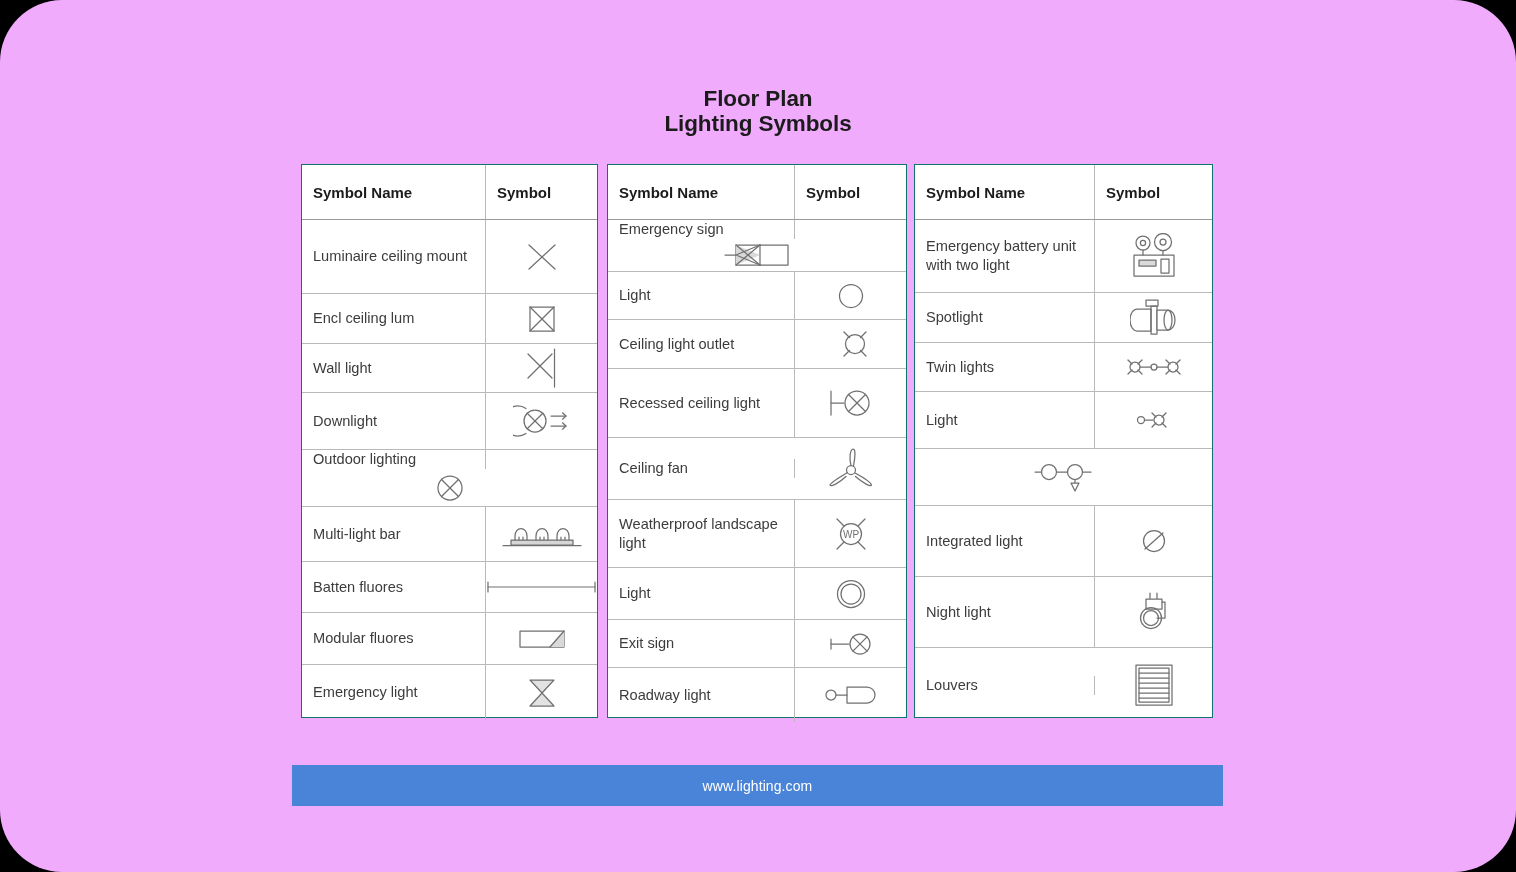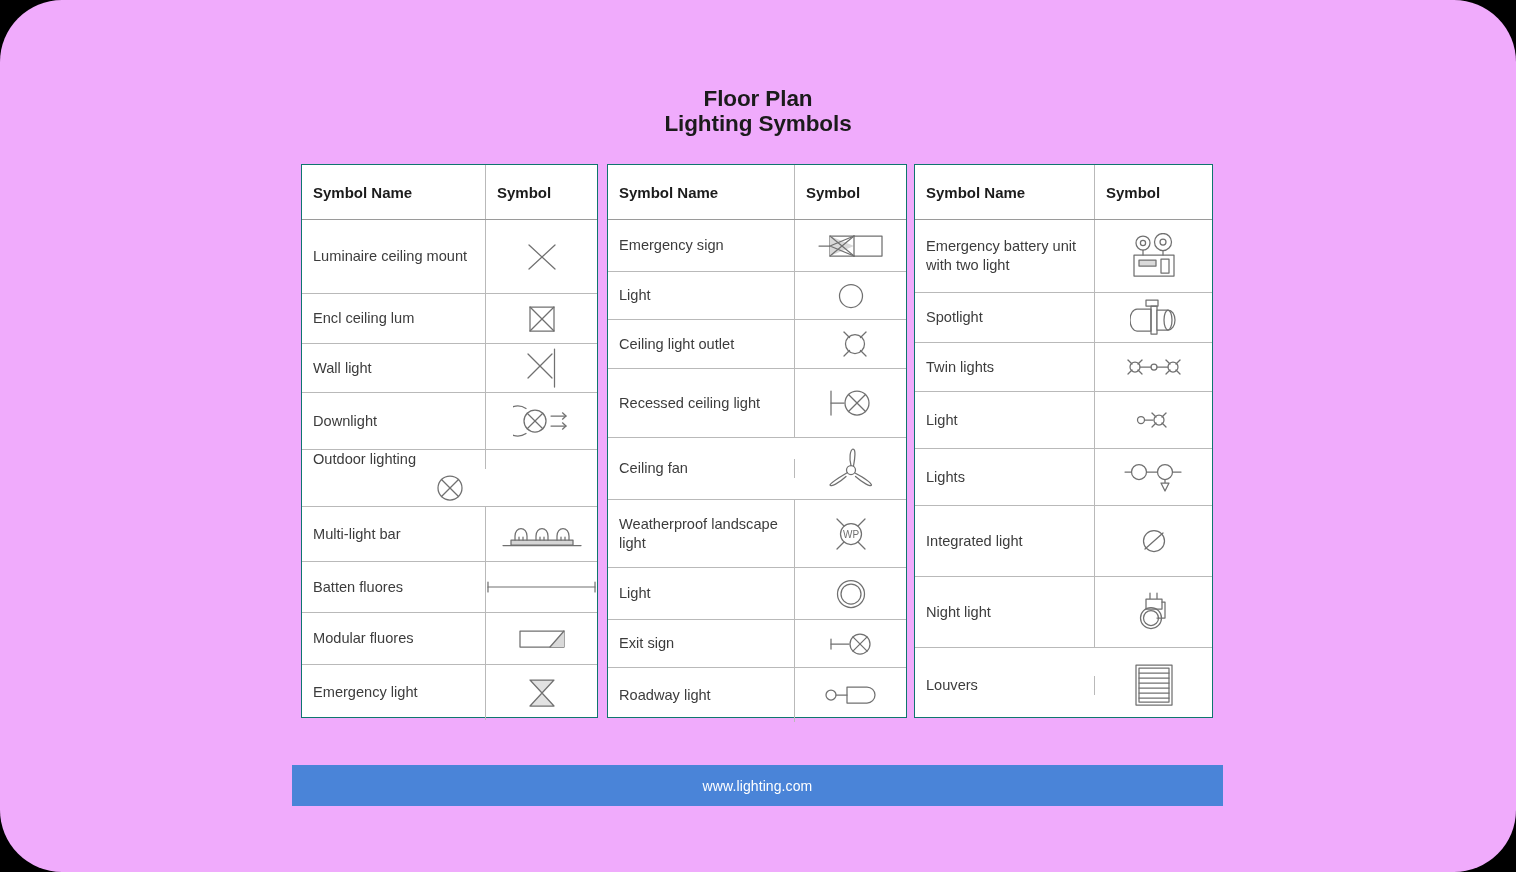--- a/index.html
+++ b/index.html
@@ -233,21 +233,21 @@
               <path d="M3 3 L27 3 L3 29 L27 29 Z" fill="#e2e2e2"></path>
             </svg>
           </div>
         </div>
       </div>
     <div class="sym-table" id="table-2">
         <div class="trow header" style="height: 55px;">
           <div class="cell-name">Symbol Name</div>
           <div class="cell-sym">Symbol</div>
         </div>
-        <div class="trow" style="height: 52px;">
+        <div class="trow" style="height: 52px; flex-direction: column;">
           <div class="cell-name">Emergency sign</div>
           <div class="cell-sym">
             <svg class="sym-svg" width="66" height="28" viewBox="0 0 66 28" fill="none" stroke="#707070" stroke-width="1.25" stroke-linecap="round" stroke-linejoin="round">
               <line x1="1" y1="14" x2="12" y2="14"></line>
               <rect x="12" y="4" width="52" height="20"></rect>
               <path d="M12 4 L36 14 L12 24 Z" fill="#d9d9d9" stroke="none"></path>
               <path d="M36 4 L12 14 L36 24" fill="none"></path>
               <line x1="12" y1="4" x2="36" y2="24"></line>
               <line x1="36" y1="4" x2="12" y2="24"></line>
               <line x1="36" y1="4" x2="36" y2="24"></line>
@@ -403,21 +403,20 @@
               <line x1="9.5" y1="12" x2="18" y2="12"></line>
               <circle cx="24" cy="12" r="5"></circle>
               <line x1="17" y1="5" x2="21" y2="9"></line>
               <line x1="31" y1="5" x2="27" y2="9"></line>
               <line x1="17" y1="19" x2="21" y2="15"></line>
               <line x1="31" y1="19" x2="27" y2="15"></line>
             </svg>
           </div>
         </div>
         <div class="trow" style="height: 57px;">
-          <div class="cell-name">Lights</div>
           <div class="cell-sym">
             <svg class="sym-svg" width="66" height="36" viewBox="0 0 66 36" fill="none" stroke="#707070" stroke-width="1.25" stroke-linecap="round" stroke-linejoin="round">
               <circle cx="18" cy="13" r="7.5"></circle>
               <circle cx="44" cy="13" r="7.5"></circle>
               <line x1="4" y1="13" x2="10.5" y2="13"></line>
               <line x1="25.5" y1="13" x2="36.5" y2="13"></line>
               <line x1="51.5" y1="13" x2="60" y2="13"></line>
               <line x1="44" y1="20.5" x2="44" y2="26"></line>
               <path d="M40 24 L48 24 L44 32 Z" fill="#ffffff"></path>
             </svg>

